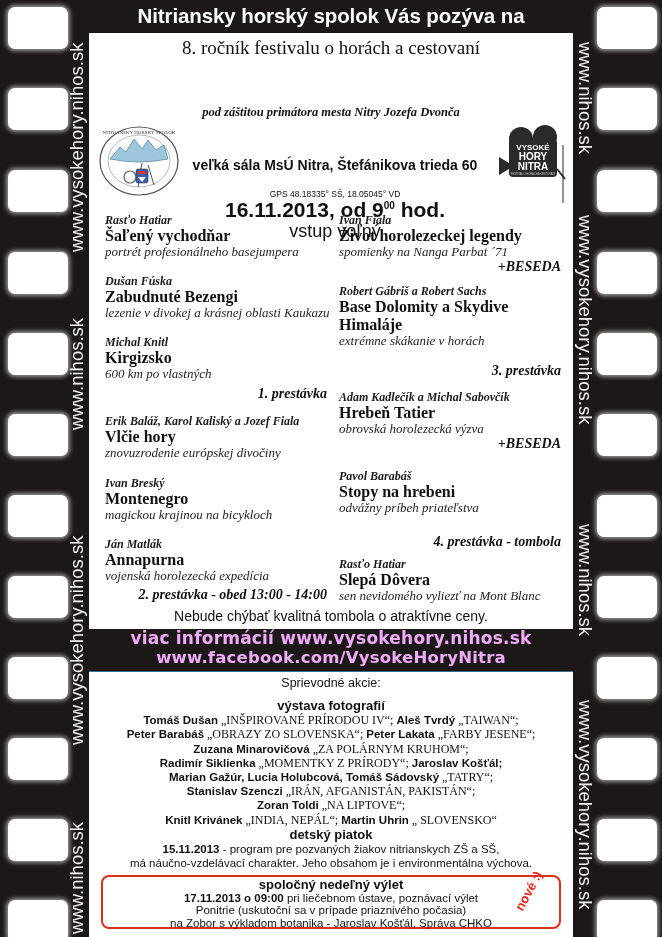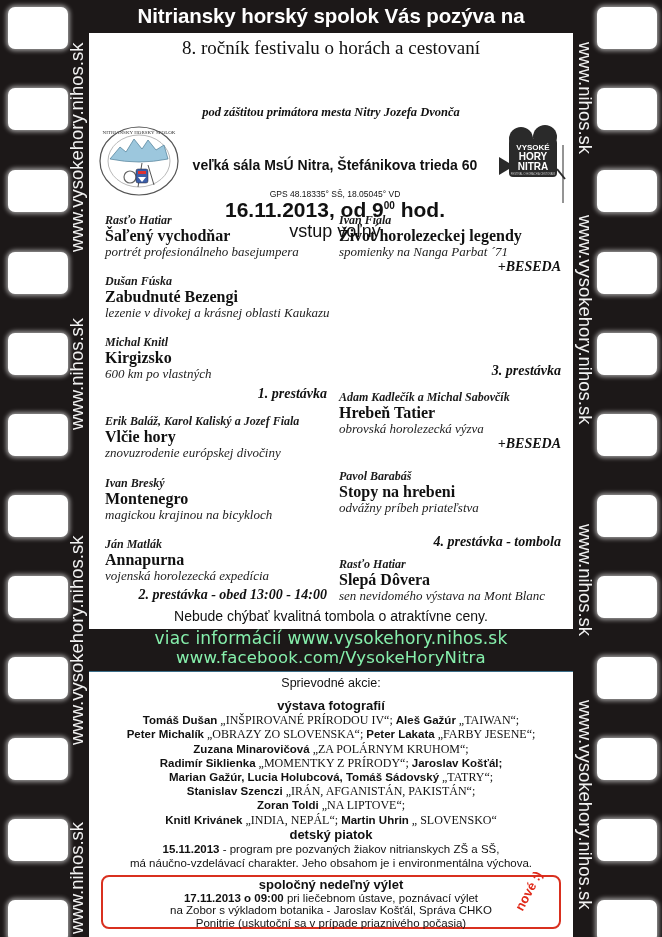--- a/index.html
+++ b/index.html
@@ -64,22 +64,22 @@
   .author { font-style: italic; font-weight: bold; font-size: 12px; color: #1a1a1a; line-height: 14px; }
   .film-title { font-weight: bold; font-size: 16px; line-height: 18px; }
   .desc { font-style: italic; font-size: 13px; color: #222; line-height: 13px; }
   .note { position: absolute; font-style: italic; font-weight: bold; font-size: 14px; }
 
   .tombola {
     position: absolute; top: 575px; left: 0; width: 100%; text-align: center; font-size: 14px;
   }
 
   .web-lines {
-    position: absolute; left: 89px; top: 628px; width: 484px; text-align: center; color: #86efac;
-    font-family: "DejaVu Sans", sans-serif; font-weight: normal;
+    position: absolute; left: 89px; top: 628px; width: 484px; text-align: center; color: #f0abfc;
+    font-family: "DejaVu Sans", sans-serif; font-weight: bold;
   }
   .web1 { font-size: 17px; line-height: 20px; letter-spacing: 0.2px; }
   .web2 { font-size: 16.5px; line-height: 20px; letter-spacing: 0.2px; }
   .acc-title { font-size: 12.5px; position: absolute; top: 4px; width: 100%; text-align: center; }
   .section-h { font-weight: bold; font-size: 13px; }
   .photo-block { position: absolute; top: 27px; width: 100%; text-align: center; font-size: 11.5px; line-height: 14.2px; }
   .photo-block b { font-weight: bold; }
   .photo-block .w { font-family: "Liberation Serif", serif; font-weight: normal; font-size: 12px; }
   .kids { position: absolute; top: 156px; width: 100%; text-align: center; font-size: 11.5px; line-height: 14.2px; }
   .trip {
@@ -214,71 +214,77 @@
     <div class="note" style="top:374px;right:6px">2. prestávka - obed 13:00 - 14:00</div>
   </div>
 
   <div class="program" style="left:250px;top:180px;width:222px;height:390px">
     <div class="prog-item" style="top:0">
       <div class="author">Ivan Fiala</div>
       <div class="film-title">Život horolezeckej legendy</div>
       <div class="desc">spomienky na Nanga Parbat ´71</div>
     </div>
     <div class="note" style="top:46px;right:0">+BESEDA</div>
+    <div class="prog-item" style="top:71px">
+      <div class="author">Robert Gábriš a Robert Sachs</div>
+      <div class="film-title">Base Dolomity a Skydive</div>
+      <div class="film-title">Himaláje</div>
+      <div class="desc">extrémne skákanie v horách</div>
+    </div>
     <div class="note" style="top:150px;right:0">3. prestávka</div>
     <div class="prog-item" style="top:177px">
       <div class="author">Adam Kadlečík a Michal Sabovčík</div>
       <div class="film-title">Hrebeň Tatier</div>
       <div class="desc">obrovská horolezecká výzva</div>
     </div>
     <div class="note" style="top:223px;right:0">+BESEDA</div>
     <div class="prog-item" style="top:256px">
       <div class="author">Pavol Barabáš</div>
       <div class="film-title">Stopy na hrebeni</div>
       <div class="desc">odvážny príbeh priateľstva</div>
     </div>
     <div class="note" style="top:321px;right:0">4. prestávka - tombola</div>
     <div class="prog-item" style="top:344px">
       <div class="author">Rasťo Hatiar</div>
       <div class="film-title">Slepá Dôvera</div>
-      <div class="desc">sen nevidomého výstava na Mont Blanc</div>
+      <div class="desc">sen nevidomého vyliezť na Mont Blanc</div>
     </div>
   </div>
 
   <div class="tombola">Nebude chýbať kvalitná tombola o atraktívne ceny.</div>
 </div>
 
 <div class="web-lines">
   <div class="web1">viac informácií www.vysokehory.nihos.sk</div>
   <div class="web2">www.facebook.com/VysokeHoryNitra</div>
 </div>
 
 <div class="panel-bottom">
   <div class="acc-title">Sprievodné akcie:</div>
 
   <div class="photo-block">
     <div class="section-h">výstava fotografií</div>
     <div id="photo-lines">
-        <div><b>Tomáš Dušan</b><span class="w">  „INŠPIROVANÉ  PRÍRODOU IV“; </span><b>Aleš Gažúr</b><span class="w">  „TAIWAN“;</span></div>
-        <div><b>Peter Michalík</b><span class="w">  „OBRAZY ZO SLOVENSKA“; </span><b>Peter Lakata</b><span class="w">  „FARBY JESENE“;</span></div>
+        <div><b>Tomáš Dušan</b><span class="w">  „INŠPIROVANÉ  PRÍRODOU IV“; </span><b>Aleš Tvrdý</b><span class="w">  „TAIWAN“;</span></div>
+        <div><b>Peter Barabáš</b><span class="w">  „OBRAZY ZO SLOVENSKA“; </span><b>Peter Lakata</b><span class="w">  „FARBY JESENE“;</span></div>
         <div><b>Zuzana Minarovičová</b><span class="w">  „ZA POLÁRNYM KRUHOM“;</span></div>
         <div><b>Radimír Siklienka</b><span class="w">  „MOMENTKY Z PRÍRODY“; </span><b>Jaroslav Košťál;</b></div>
         <div><b>Marian Gažúr, Lucia Holubcová, Tomáš Sádovský</b><span class="w"> „TATRY“;</span></div>
         <div><b>Stanislav Szenczi</b><span class="w"> „IRÁN, AFGANISTÁN, PAKISTÁN“;</span></div>
         <div><b>Zoran Toldi</b><span class="w"> „NA LIPTOVE“;</span></div>
         <div><b>Knitl Krivánek</b><span class="w"> „INDIA, NEPÁL“; </span><b>Martin Uhrin</b><span class="w"> „ SLOVENSKO“</span></div>
       </div>
   </div>
 
   <div class="kids">
     <div class="section-h">detský piatok</div>
     <div><b>15.11.2013</b><span> - program pre pozvaných žiakov nitrianskych ZŠ a SŠ,</span></div>
     <div>má náučno-vzdelávací charakter. Jeho obsahom je i environmentálna výchova.</div>
   </div>
 
   <div class="trip">
     <div class="section-h">spoločný nedeľný výlet</div>
     <div><b>17.11.2013 o 09:00</b><span> pri liečebnom ústave, poznávací výlet</span></div>
+    <div>Ponitrie (uskutoční sa v prípade priaznivého počasia)</div>
     <div>na Zobor s výkladom botanika - Jaroslav Košťál, Správa CHKO</div>
-    <div>Ponitrie (uskutoční sa v prípade priaznivého počasia)</div>
     <div class="nove">nové :)</div>
   </div>
 </div>
 
 </body></html>

